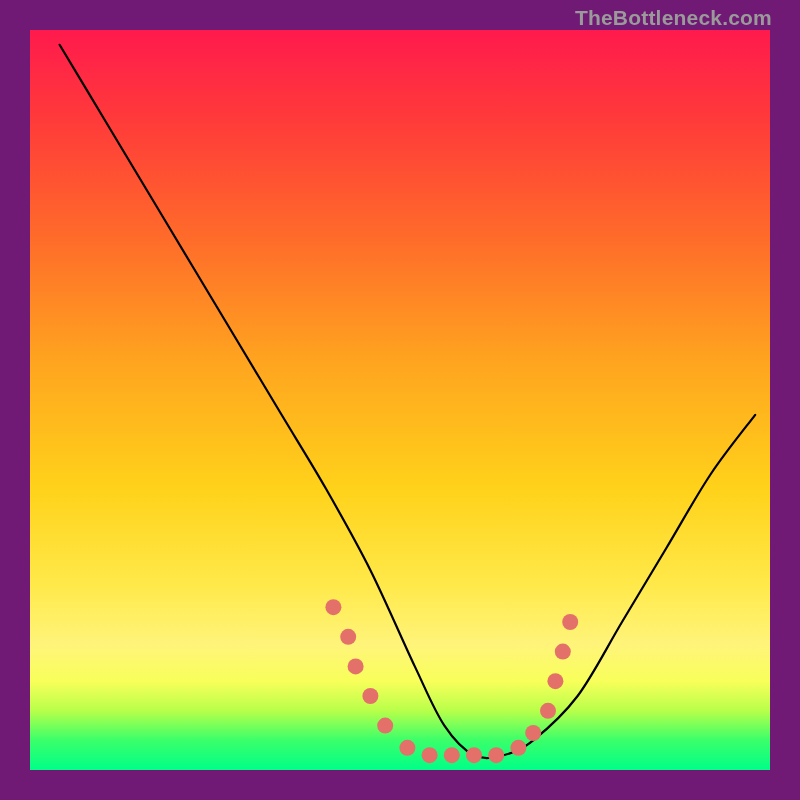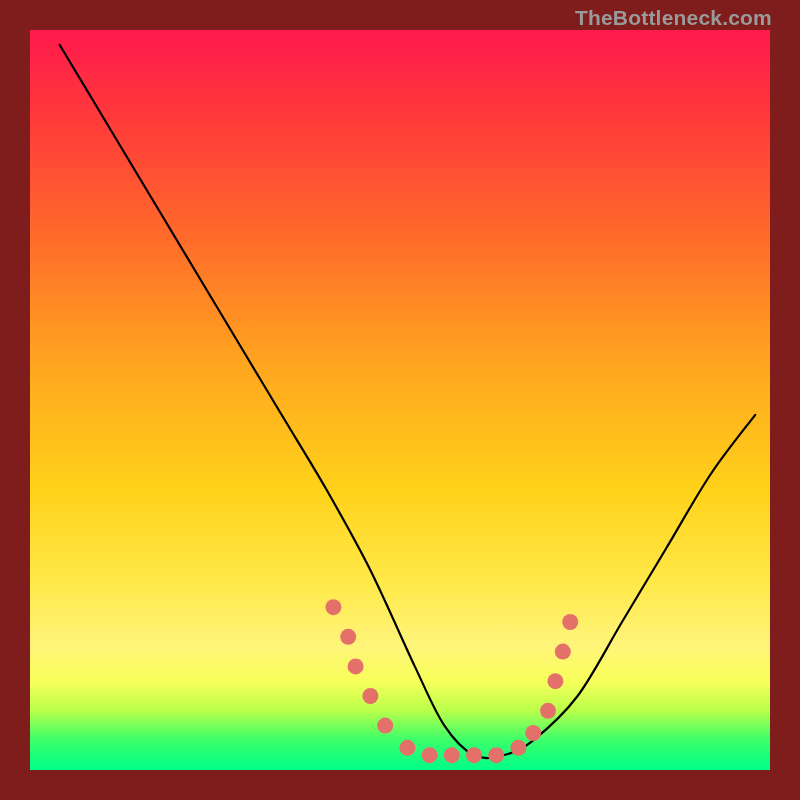--- a/index.html
+++ b/index.html
@@ -8,21 +8,21 @@
     width: 800px;
     height: 800px;
     background: #000;
     overflow: hidden;
     font-family: Arial, Helvetica, sans-serif;
   }
   .frame {
     position: absolute;
     top: 0; left: 0;
     width: 800px; height: 800px;
-    background: #7f1d1d;
+    background: #701a75;
   }
   .plot-area {
     position: absolute;
     top: 30px;
     left: 30px;
     width: 740px;
     height: 740px;
     
     background: linear-gradient(
       to bottom,

